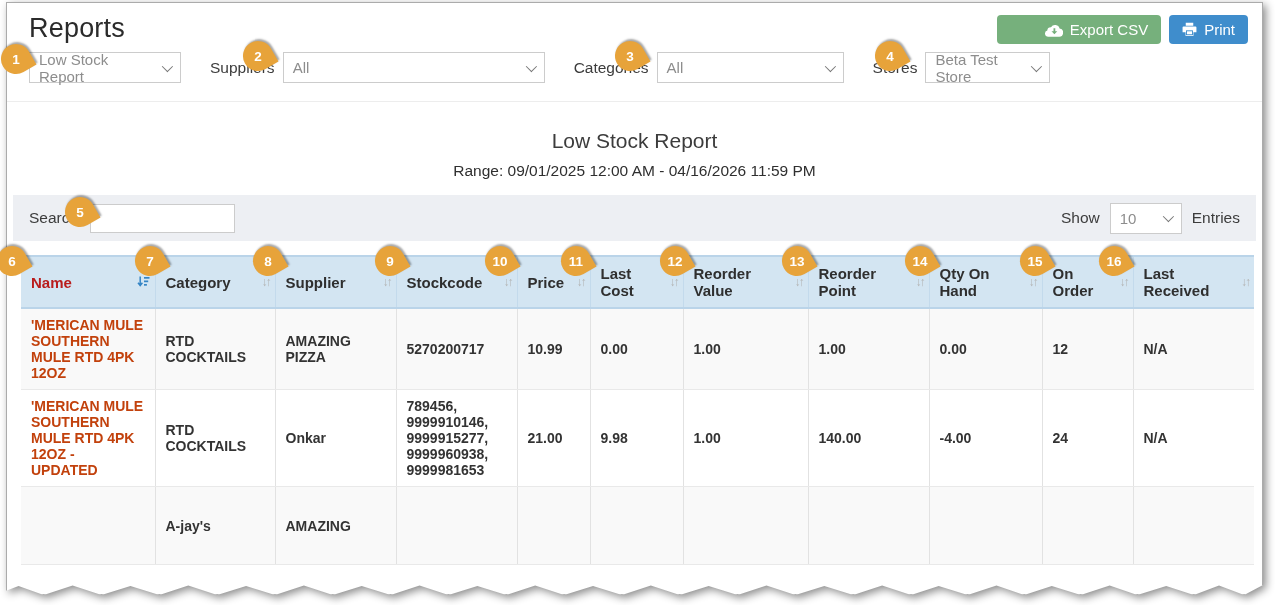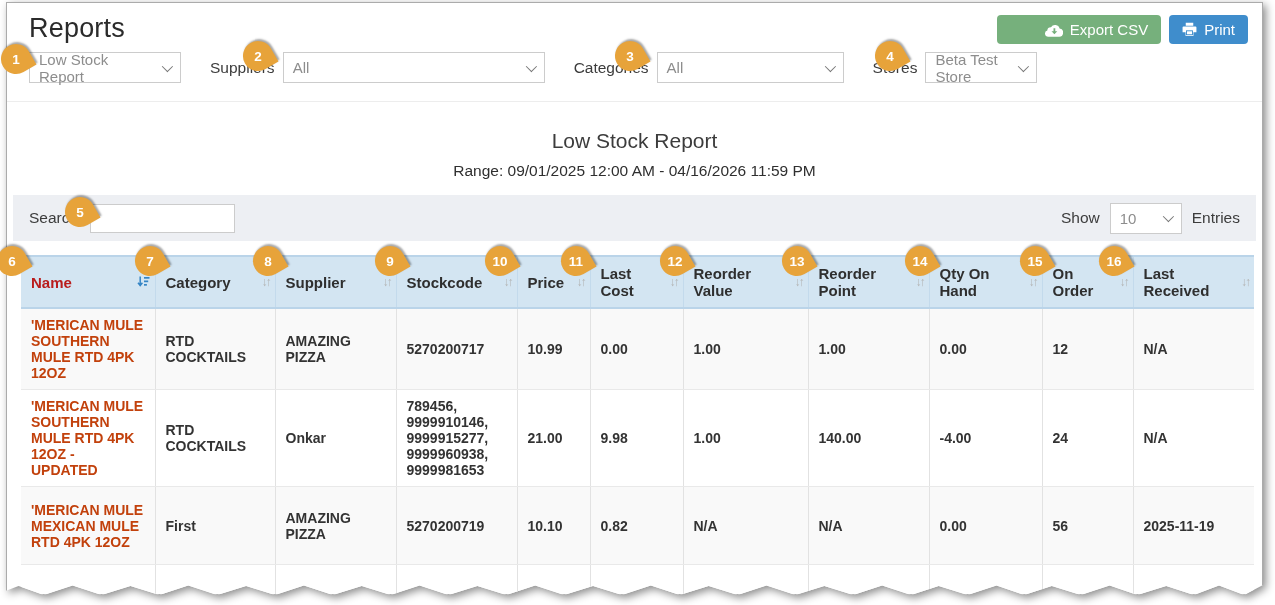--- a/index.html
+++ b/index.html
@@ -26,21 +26,21 @@
   
   .filter-row { display:flex; align-items:center; padding:8px 14px 18px 22px; border-bottom:1px solid #ededed; }
   .sel { display:flex; align-items:center; justify-content:space-between; border:1px solid #ccc; background:#fff;
          height:31px; padding:0 10px 0 9px; font-size:15px; color:#8d8d8d; cursor:pointer; }
   .sel .chev { width:8px; height:8px; border-right:1.7px solid #777; border-bottom:1.7px solid #777;
                transform:rotate(45deg) translateY(-2px); flex:0 0 auto; margin-left:10px; }
   .flabel { font-size:15.5px; color:#3c3c3c; margin:0 8px 0 29px; }
   .sel-report { width:152px; }
   .sel-suppliers { width:262px; }
   .sel-categories { width:187px; }
-  .sel-stores { width:112px; }
+  .sel-stores { width:125px; }
 
   
   .report-title { text-align:center; font-size:21px; color:#3c3c3c; margin-top:27px; }
   .report-range { text-align:center; font-size:15.5px; color:#2f2f2f; margin-top:9px; }
 
   
   .controls-band { margin:15px 6px 0 6px; background:#edeff3; height:46px; display:flex;
                    align-items:center; justify-content:space-between; padding:0 16px 0 16px; }
   .band-left, .band-right { display:flex; align-items:center; }
   .ctl-label { font-size:15.5px; color:#3c3c3c; }
@@ -205,33 +205,20 @@
                 <td>789456, 9999910146, 9999915277, 9999960938, 9999981653</td>
                 <td>21.00</td>
                 <td>9.98</td>
                 <td>1.00</td>
                 <td>140.00</td>
                 <td>-4.00</td>
                 <td>24</td>
                 <td>N/A</td>
               </tr>
               <tr>
-                <td><a href="#">'MERICAN MULE MEXICAN MULE RTD 4PK 12OZ</a></td>
-                <td>First</td>
-                <td>AMAZING PIZZA</td>
-                <td>5270200719</td>
-                <td>10.10</td>
-                <td>0.82</td>
-                <td>N/A</td>
-                <td>N/A</td>
-                <td>0.00</td>
-                <td>56</td>
-                <td>2025-11-19</td>
-              </tr>
-              <tr>
                 <td></td>
                 <td>A-jay's</td>
                 <td>AMAZING</td>
                 <td></td>
                 <td></td>
                 <td></td>
                 <td></td>
                 <td></td>
                 <td></td>
                 <td></td>

